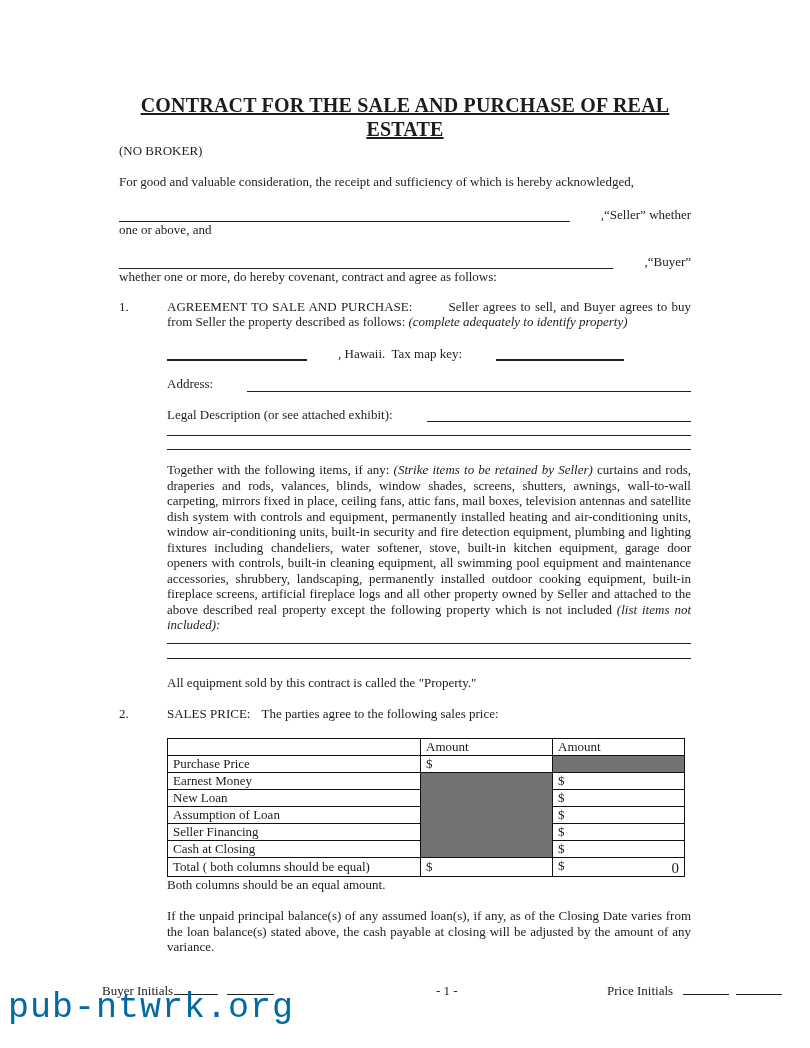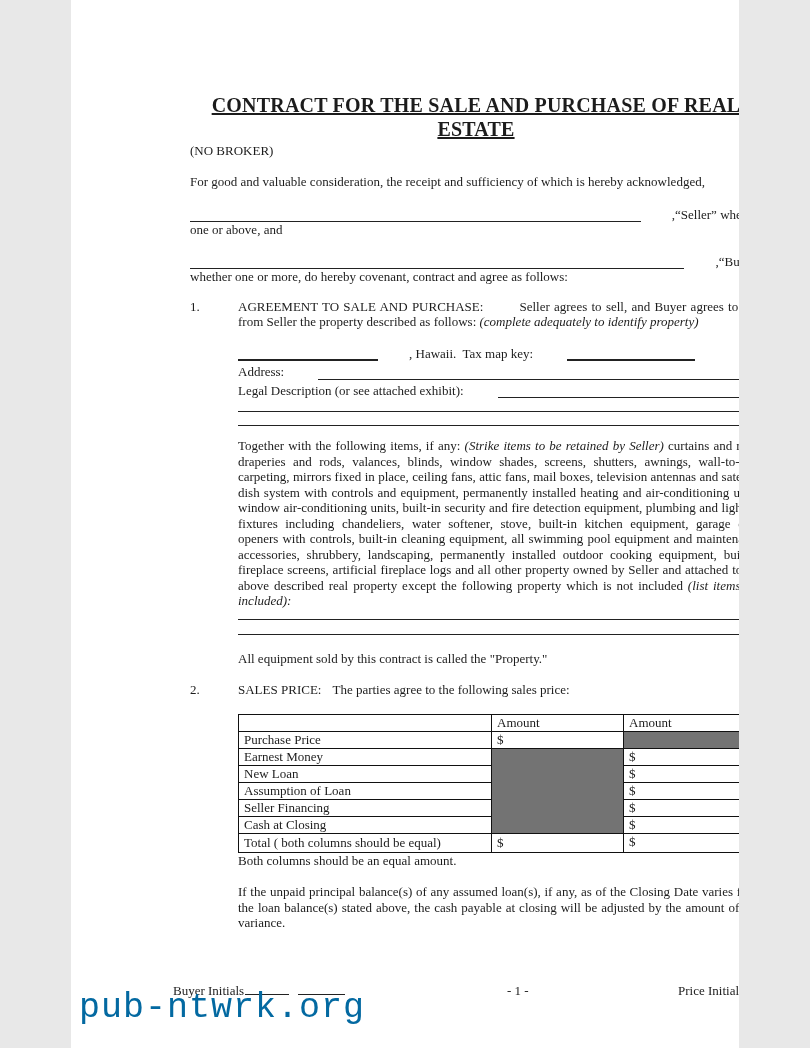--- a/index.html
+++ b/index.html
@@ -1,19 +1,19 @@
 <!DOCTYPE html>
 <html><head>
 <meta charset="utf-8">
 <style>
   * { margin: 0; padding: 0; box-sizing: border-box; }
   html, body { background: #e8e8e8; }
   .page {
     position: relative;
-    width: 668px;
+    width: 810px;
     height: 1048px;
     margin: 0 auto;
     background: #ffffff;
     font-family: "Liberation Serif", "DejaVu Serif", serif;
     font-size: 13px;
     line-height: 15.5px;
     color: #1c1c1c;
     overflow: hidden;
   }
   .content {
@@ -35,21 +35,21 @@
     font-size: 13px;
     line-height: 19px;
     font-weight: normal;
     text-align: left;
   }
   .para { text-align: left; }
   .just { text-align: justify; }
   .pre  { white-space: pre-wrap; }
   .mt12 { margin-top: 12px; }
   .mt14 { margin-top: 14px; }
-  .mt15 { margin-top: 3px; }
+  .mt15 { margin-top: 15px; }
   .mt16 { margin-top: 16px; }
 
   .fill-row { display: flex; align-items: flex-end; line-height: 15.5px; gap: 31px; }
   .fill-row > span { white-space: pre-wrap; }
   .blank {
     display: inline-block;
     height: 13px;
     border-bottom: 1px solid #222222;
   }
   .blank.grow { flex: 1 1 auto; }

